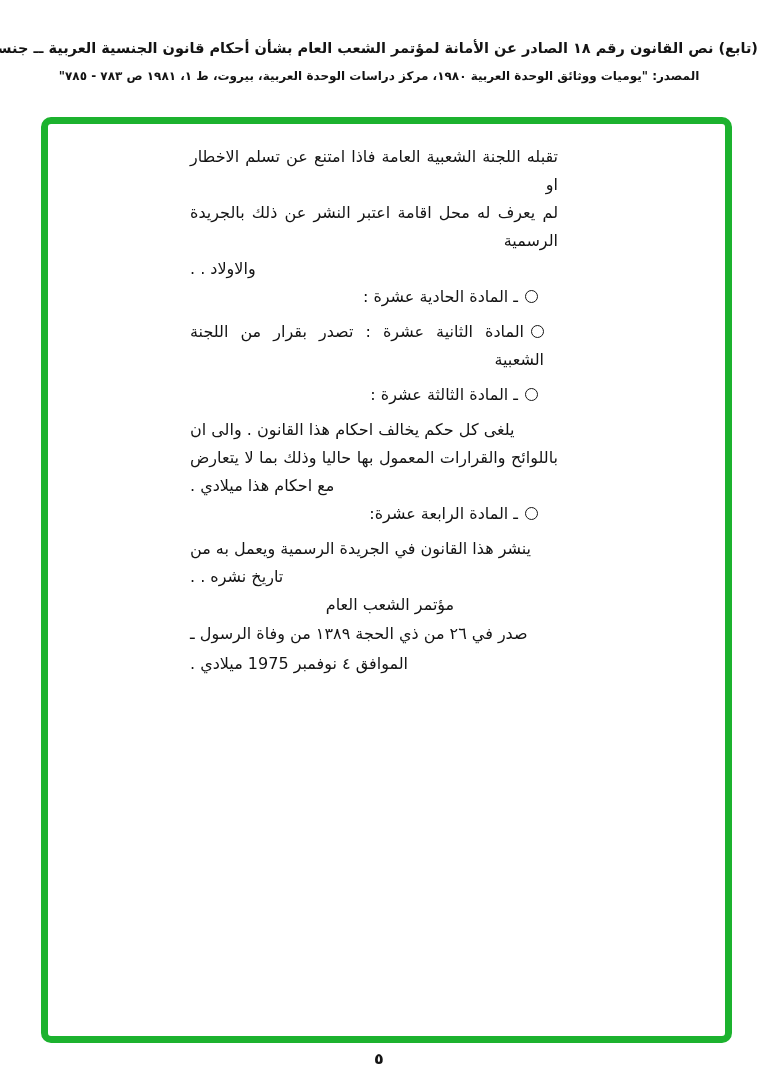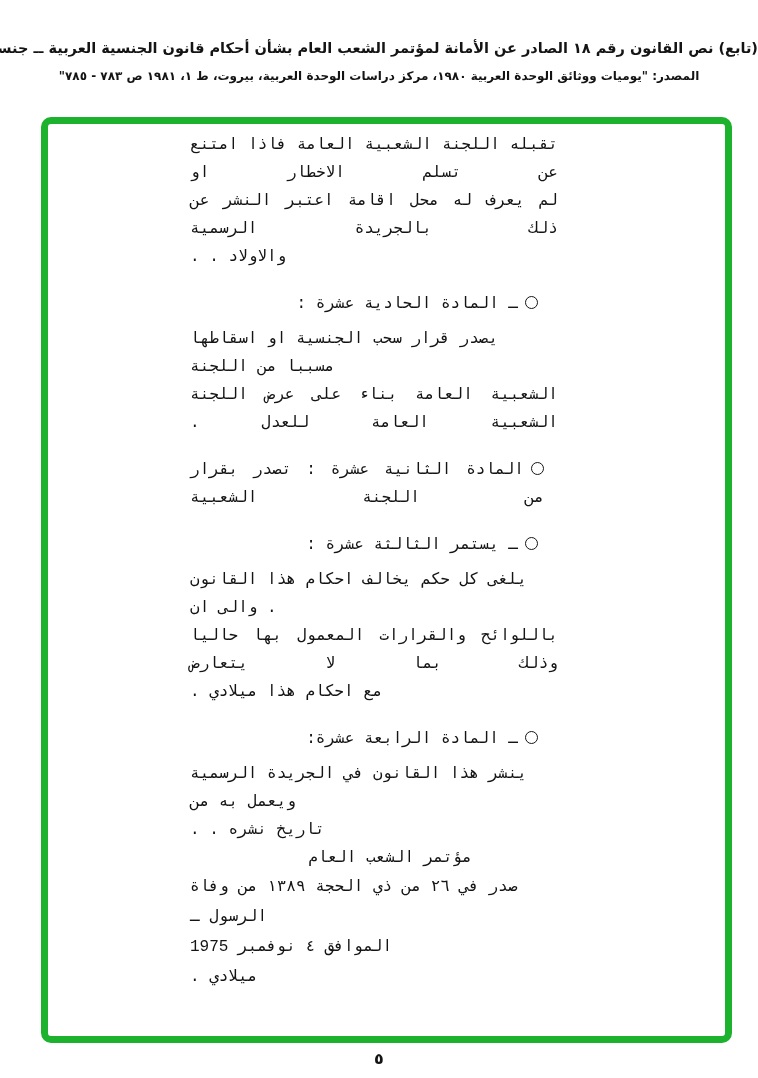--- a/index.html
+++ b/index.html
@@ -31,32 +31,31 @@
   .frame{
     position:absolute;left:41px;top:117px;
     width:691px;height:926px;
     box-sizing:border-box;
     border:7px solid #1cb22e;
     border-radius:10px;
     background:transparent;
   }
   
   .content{
-    position:absolute;top:131px;right:200px;
+    position:absolute;top:143px;right:200px;
     width:368px;
     font-size:16px;line-height:28px;
     text-align:right;
-    font-family:Liberation Mono, monospace;
   }
   .jline{text-align:justify;text-align-last:justify;}
   .rline{text-align:left;}
   .ind10{padding-right:10px;}
   .ind26{padding-right:26px;}
   .ind145{padding-right:145px;}
-  .h{margin:19px 0 7px;}
+  .h{margin:0 0 7px;}
   .h.ind20{padding-right:20px;}
   .h.full{padding-right:14px;text-align:justify;text-align-last:justify;}
   .bold{font-weight:bold;}
   .obullet{
     display:inline-block;
     width:11px;height:11px;
     border:1.7px solid #161616;
     border-radius:50%;
     margin-left:7px;
     vertical-align:-1px;
@@ -91,31 +90,27 @@
 
     <div>
       <div class="jline">تقبله اللجنة الشعبية العامة فاذا امتنع عن تسلم الاخطار او</div>
       <div class="jline">لم يعرف له محل اقامة اعتبر النشر عن ذلك بالجريدة الرسمية</div>
       <div class="rline">والاولاد . .</div>
     </div>
 
     <div class="h ind20">
       <span class="obullet"></span><span>ـ المادة الحادية عشرة :</span>
     </div>
-    <div>
-      <div class="rline ind26">يصدر قرار سحب الجنسية او اسقاطها مسببا من اللجنة</div>
-      <div class="jline">الشعبية العامة بناء على عرض اللجنة الشعبية العامة للعدل .</div>
-    </div>
 
     <div class="h full">
       <span class="obullet"></span><span>المادة الثانية عشرة : تصدر بقرار من اللجنة الشعبية</span>
     </div>
 
     <div class="h ind20">
-      <span class="obullet"></span><span>ـ يستمر الثالثة عشرة :</span>
+      <span class="obullet"></span><span>ـ المادة الثالثة عشرة :</span>
     </div>
     <div>
       <div class="rline ind26">يلغى كل حكم يخالف احكام هذا القانون . والى ان</div>
       <div class="jline">باللوائح والقرارات المعمول بها حاليا وذلك بما لا يتعارض</div>
       <div class="rline">مع احكام هذا ميلادي .</div>
     </div>
 
     <div class="h ind20">
       <span class="obullet"></span><span>ـ المادة الرابعة عشرة:</span>
     </div>

